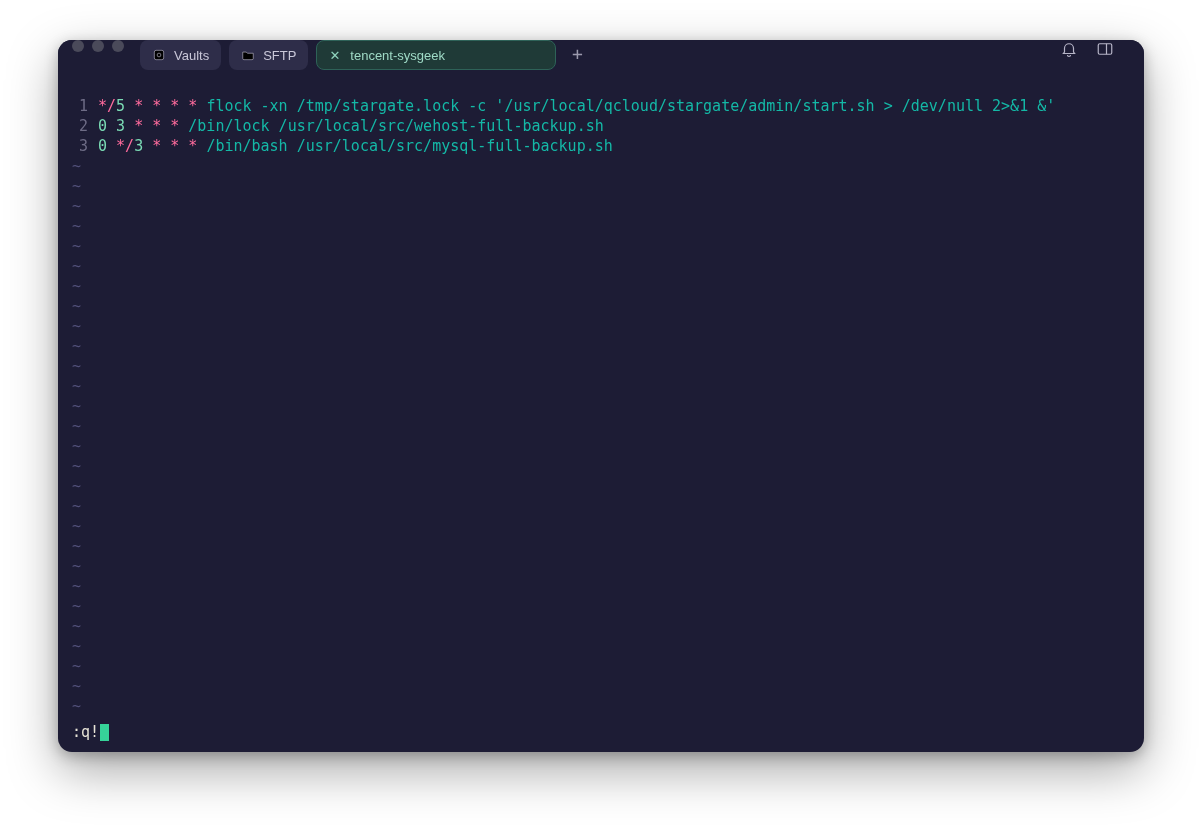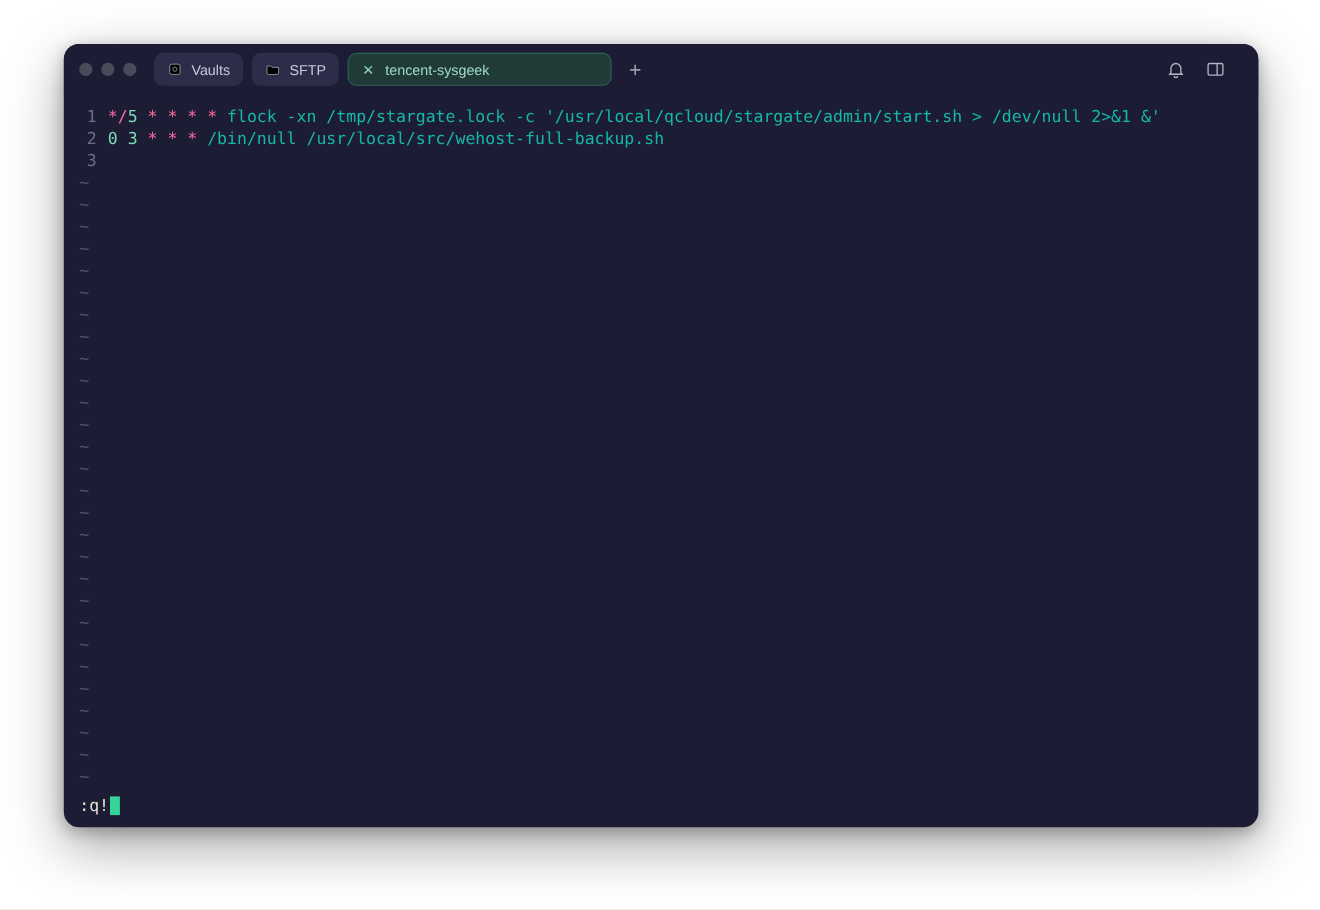--- a/index.html
+++ b/index.html
@@ -19,21 +19,20 @@
     background: #1d1c35;
     border-radius: 14px;
     box-shadow: 0 18px 50px rgba(0,0,0,0.35), 0 4px 14px rgba(0,0,0,0.25);
     overflow: hidden;
     display: flex;
     flex-direction: column;
   }
   .titlebar {
     height: 46px;
     display: flex;
-    align-items: center;
     padding: 0 30px 0 14px;
     gap: 8px;
     background: #1d1c35;
   }
   .traffic {
     display: flex;
     gap: 8px;
     margin-right: 8px;
   }
   .dot {
@@ -189,22 +188,22 @@
       <svg viewBox="0 0 24 24">
           <rect x="3" y="5" width="18" height="14" rx="2"></rect>
           <line x1="14" y1="5" x2="14" y2="19"></line>
         </svg>
     </div>
   </div>
 
   <div class="content">
     <div id="lines">
         <div class="line"><span class="gutter">1</span><span class="code"><span class="tok-op">*</span><span class="tok-op">/</span><span class="tok-num">5</span> <span class="tok-op">*</span> <span class="tok-op">*</span> <span class="tok-op">*</span> <span class="tok-op">*</span> <span class="tok-cmd">flock -xn /tmp/stargate.lock -c '/usr/local/qcloud/stargate/admin/start.sh &gt; /dev/null 2&gt;&amp;1 &amp;'</span></span></div>
-        <div class="line"><span class="gutter">2</span><span class="code"><span class="tok-num">0</span> <span class="tok-num">3</span> <span class="tok-op">*</span> <span class="tok-op">*</span> <span class="tok-op">*</span> <span class="tok-cmd">/bin/null /usr/local/src/wehost-full-backup.sh</span></span></div>
-        <div class="line"><span class="gutter">3</span></div>
+        <div class="line"><span class="gutter">2</span><span class="code"><span class="tok-num">0</span> <span class="tok-num">3</span> <span class="tok-op">*</span> <span class="tok-op">*</span> <span class="tok-op">*</span> <span class="tok-cmd">/bin/lock /usr/local/src/wehost-full-backup.sh</span></span></div>
+        <div class="line"><span class="gutter">3</span><span class="code"><span class="tok-num">0</span> <span class="tok-op">*</span><span class="tok-op">/</span><span class="tok-num">3</span> <span class="tok-op">*</span> <span class="tok-op">*</span> <span class="tok-op">*</span> <span class="tok-cmd">/bin/bash /usr/local/src/mysql-full-backup.sh</span></span></div>
       </div>
     <div id="tildes">
         <div class="tilde">~</div>
         <div class="tilde">~</div>
         <div class="tilde">~</div>
         <div class="tilde">~</div>
         <div class="tilde">~</div>
         <div class="tilde">~</div>
         <div class="tilde">~</div>
         <div class="tilde">~</div>

